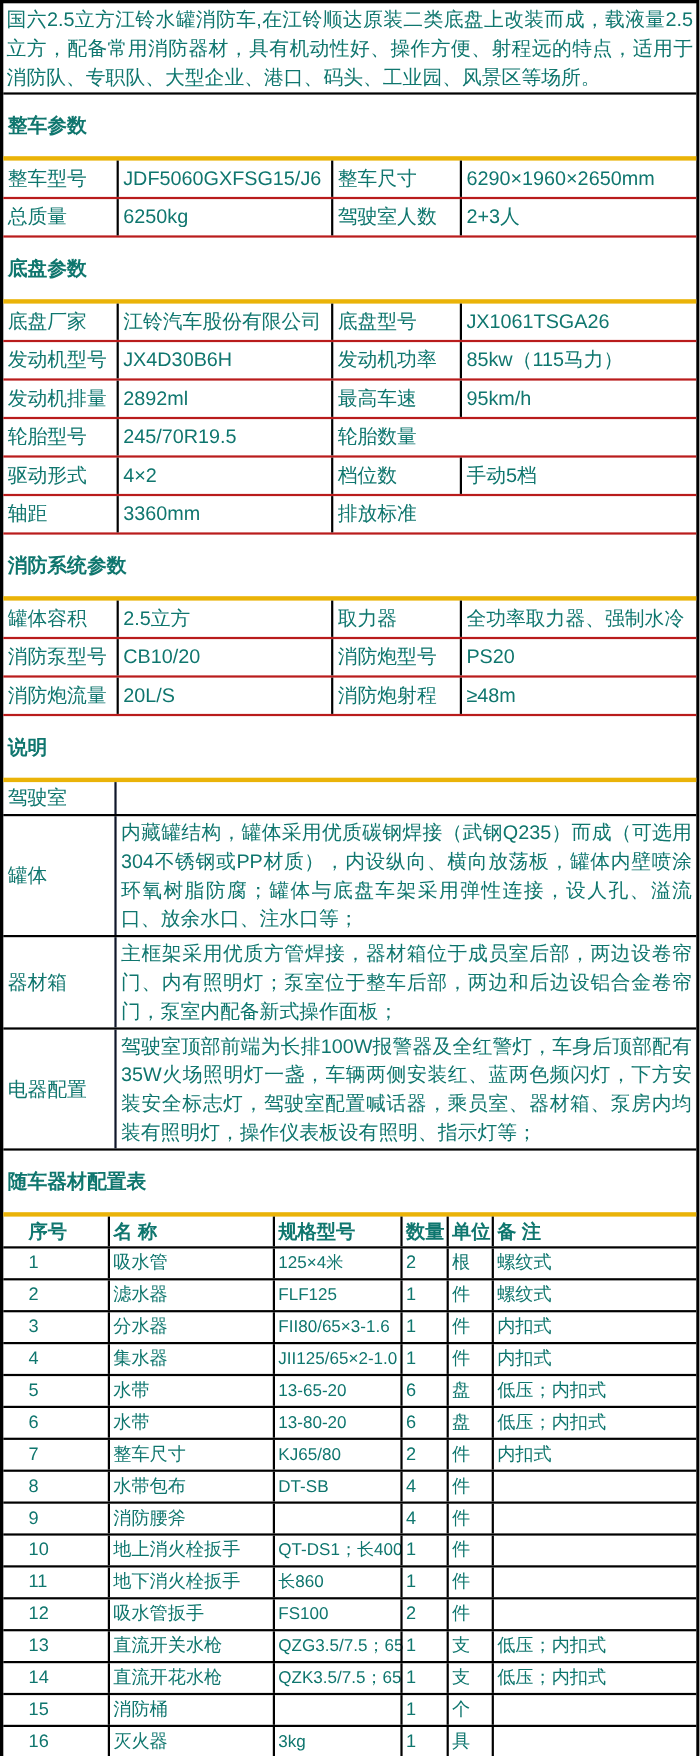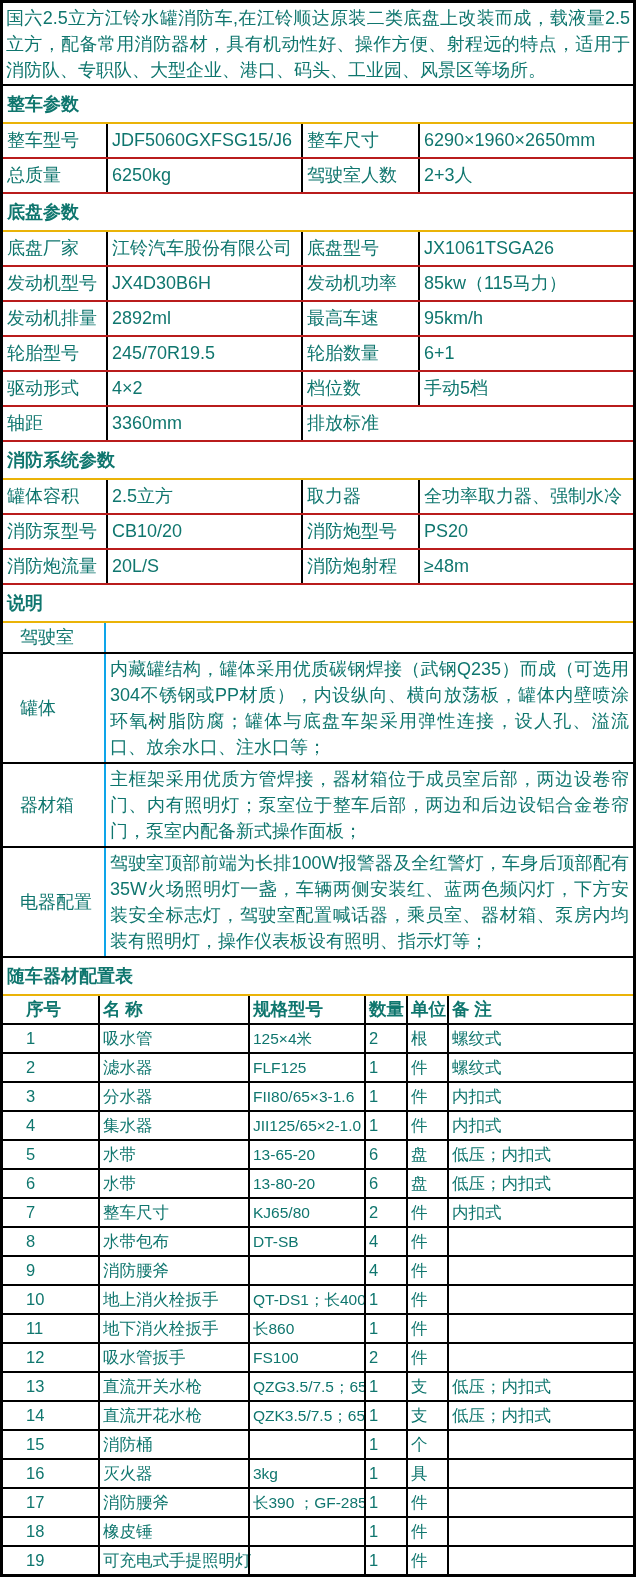--- a/index.html
+++ b/index.html
@@ -13,23 +13,23 @@
     font-size: 18px;
   }
   .intro {
     padding: 2px 3px 1px 3px;
     line-height: 26px;
     border-bottom: 2px solid #000;
     text-align: justify;
   }
   .sec-title {
     font-weight: bold;
-    padding: 6px 4px;
+    padding: 16px 4px;
     line-height: 24px;
-    border-bottom: 2px solid #eab308;
+    border-bottom: 4px solid #eab308;
   }
   
   .prow {
     display: grid;
     grid-template-columns: 103px 195px 117px 1fr;
     border-bottom: 2px solid #b91c1c;
   }
   .prow > div {
     padding: 4px 4px;
     line-height: 25px;
@@ -40,26 +40,25 @@
     white-space: nowrap;
   }
   .prow > div:first-child { border-left: none; }
   
   .nrow {
     display: grid;
     grid-template-columns: 103px 1fr;
     border-bottom: 2px solid #000;
   }
   .nrow > .nlabel {
-    border-right: 2px solid #0ea5e9;
+    border-right: 2px solid #0f172a;
     display: flex;
     align-items: center;
     padding: 2px 4px;
     line-height: 25px;
-    margin-left: 13px;
   }
   .nrow > .ntext {
     padding: 2px 4px;
     line-height: 26px;
     text-align: justify;
   }
   
   .erow {
     display: grid;
     grid-template-columns: 75px 150px 116px 42px 41px 1fr;
@@ -118,21 +117,20 @@
     <div class="prow">
       <div>发动机排量</div>
       <div>2892ml</div>
       <div>最高车速</div>
       <div>95km/h</div>
     </div>
     <div class="prow">
       <div>轮胎型号</div>
       <div>245/70R19.5</div>
       <div>轮胎数量</div>
-      <div>6+1</div>
     </div>
     <div class="prow">
       <div>驱动形式</div>
       <div>4×2</div>
       <div>档位数</div>
       <div>手动5档</div>
     </div>
     <div class="prow">
       <div>轴距</div>
       <div>3360mm</div>

